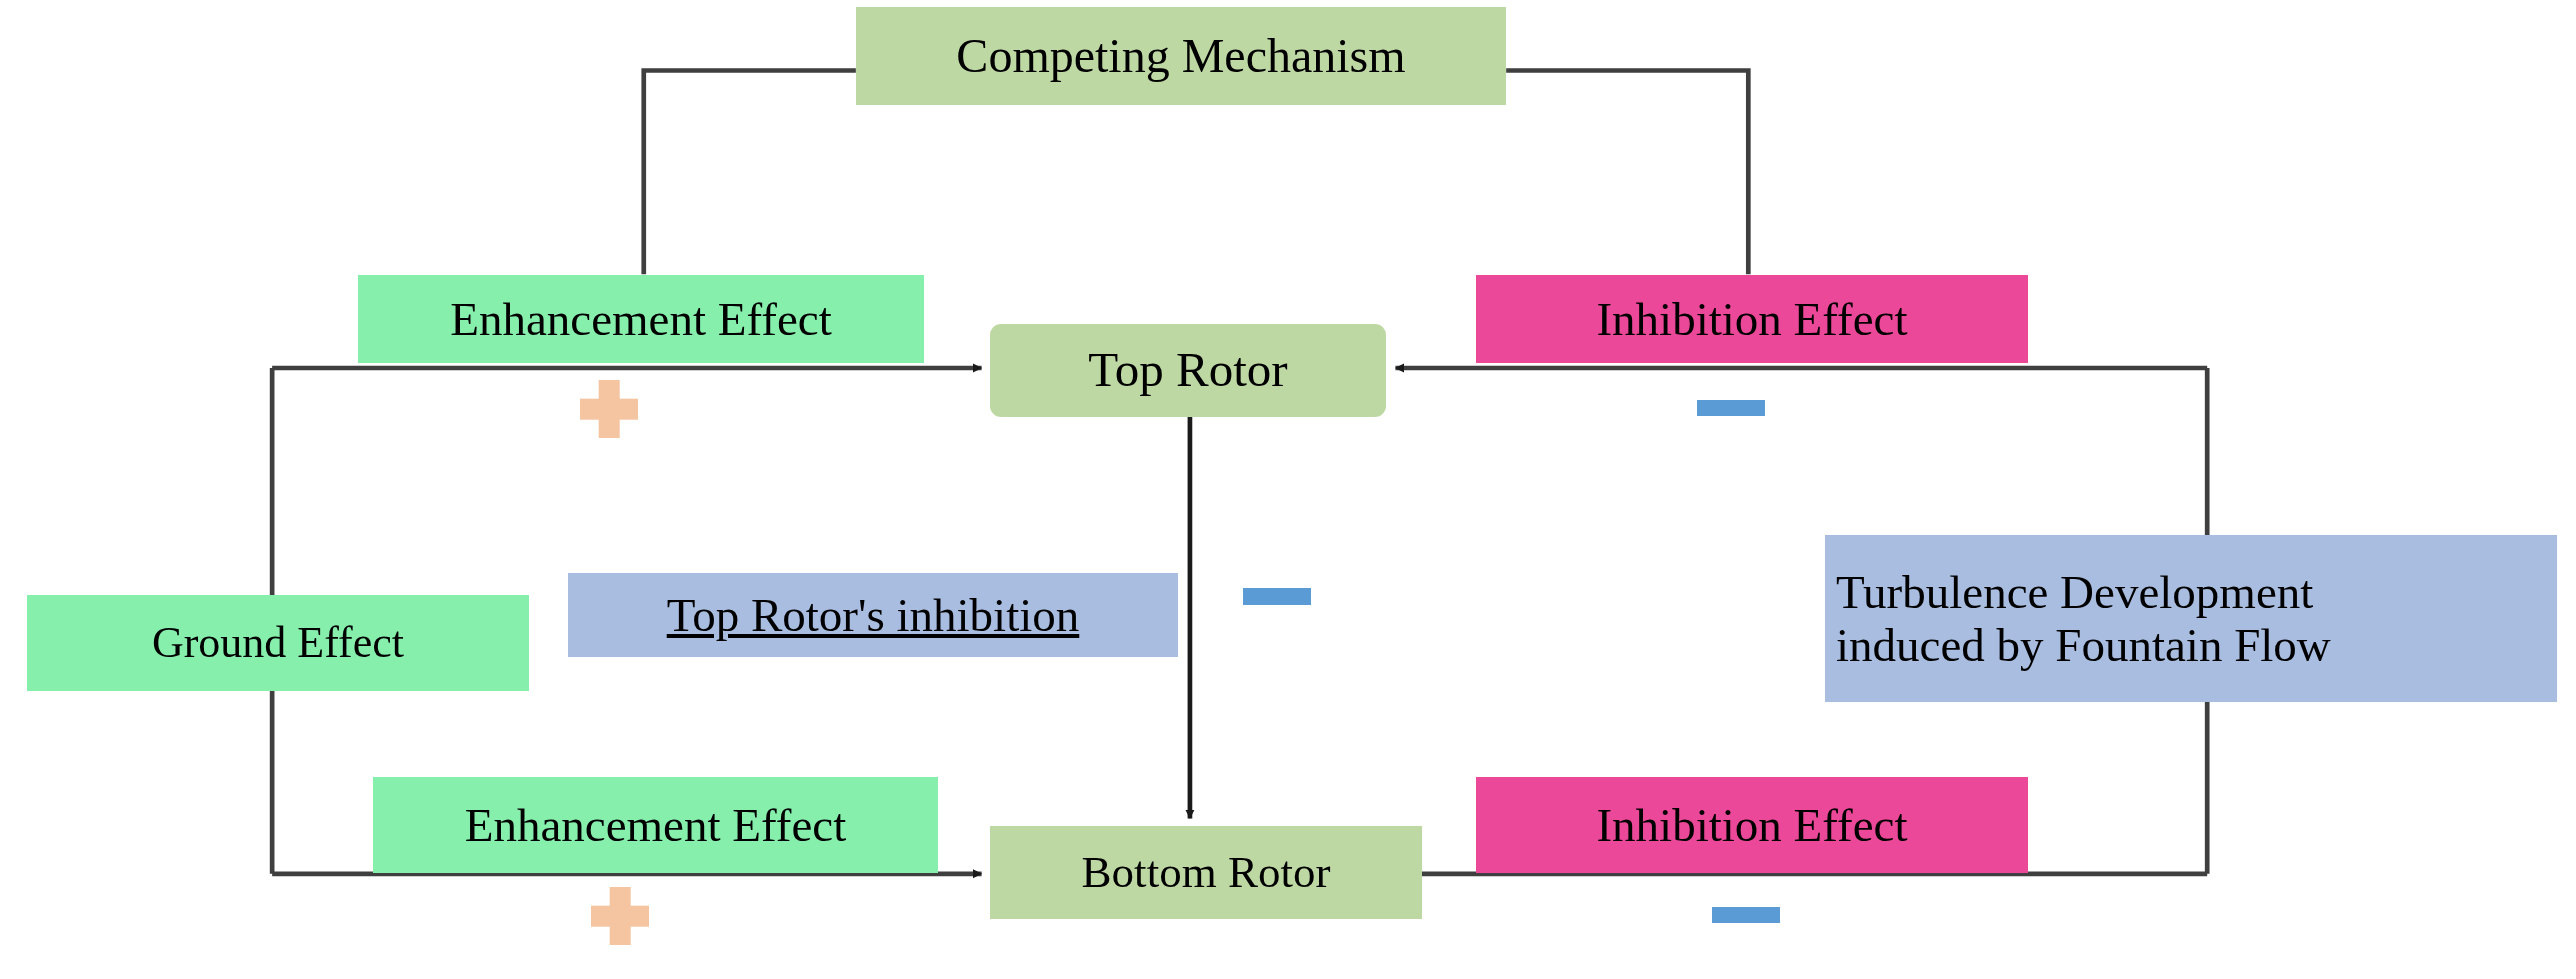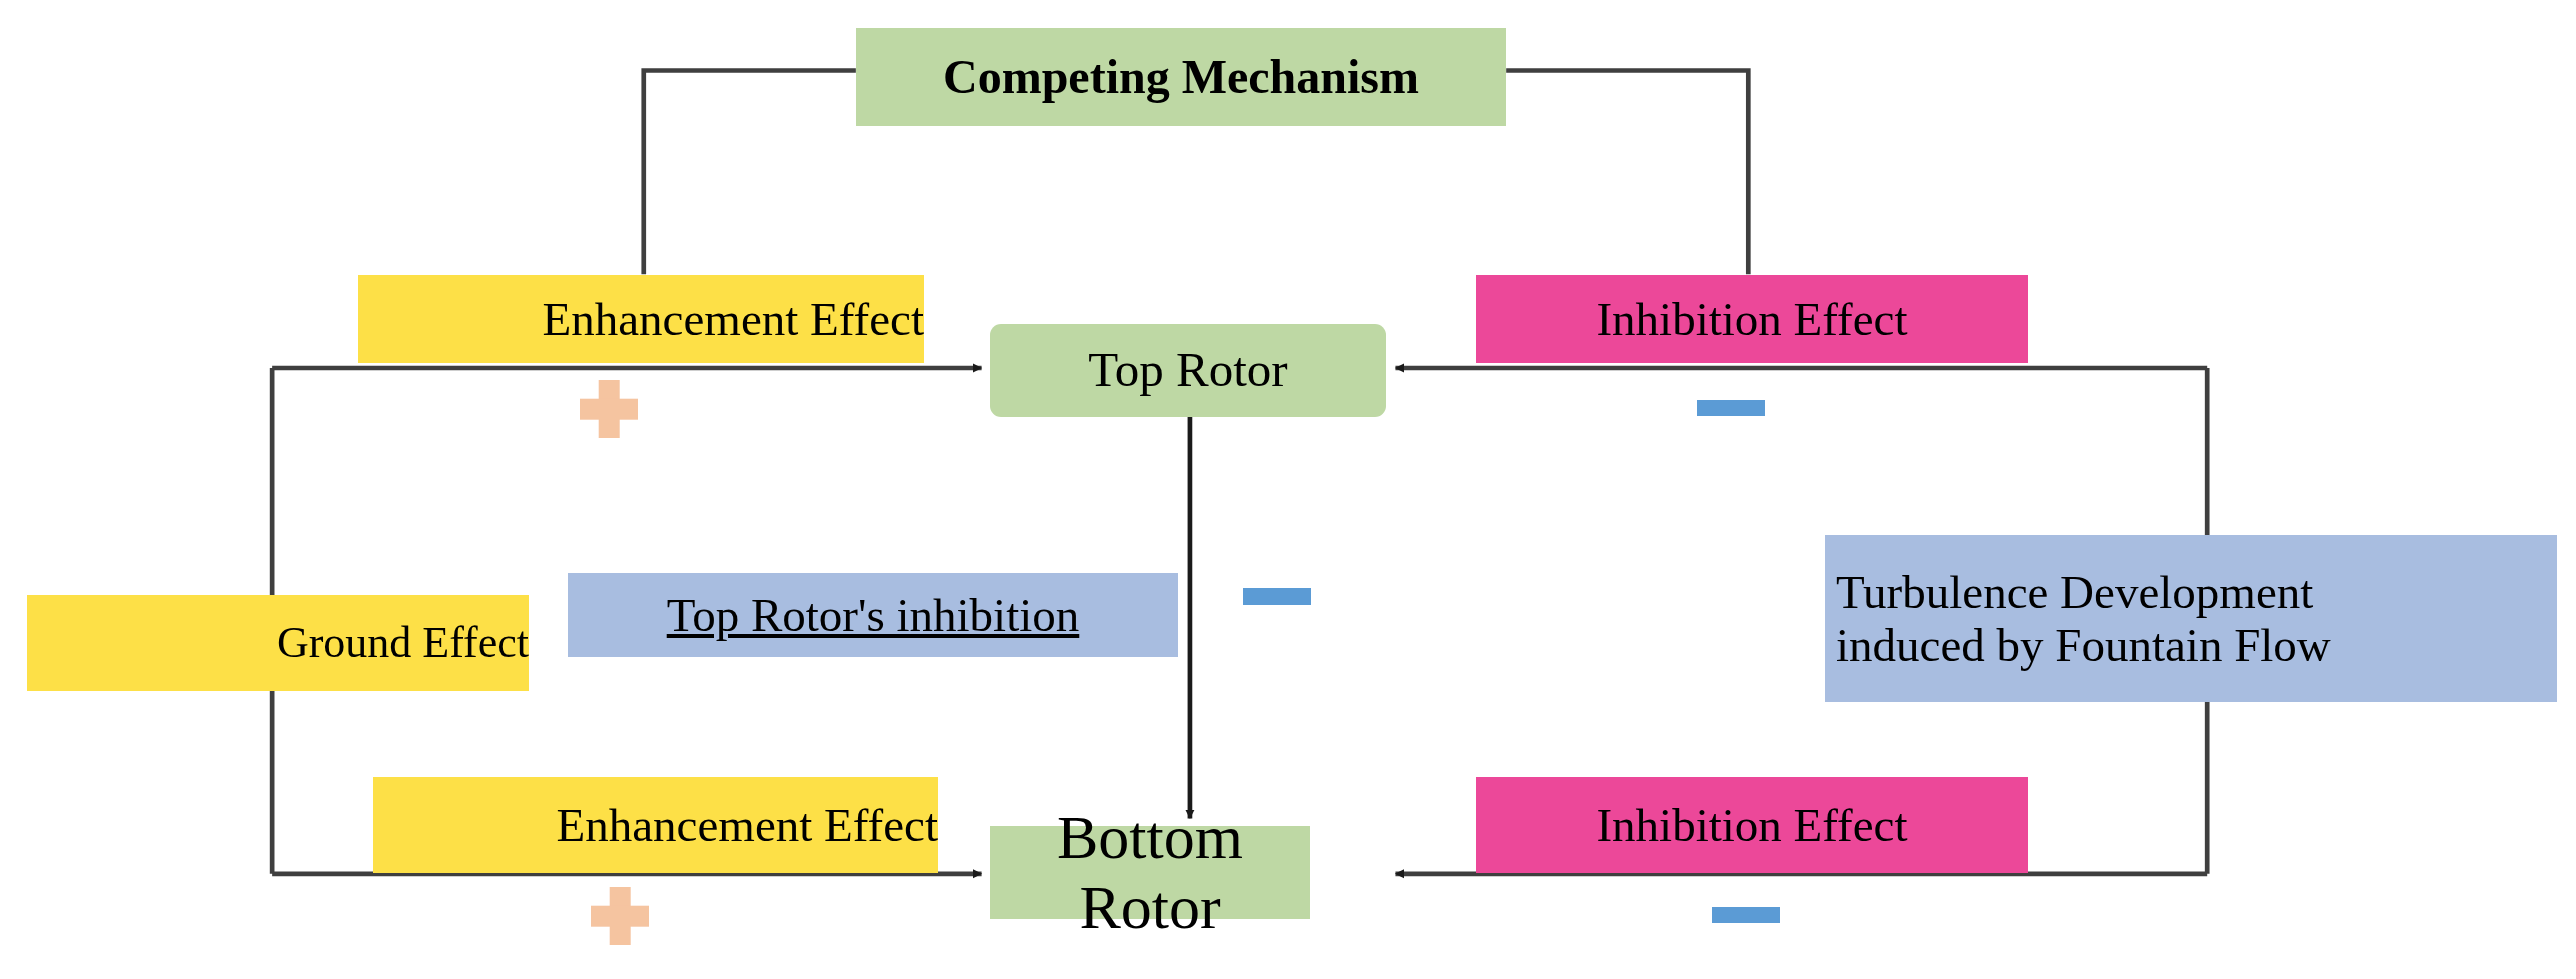--- a/index.html
+++ b/index.html
@@ -33,21 +33,21 @@
     display: flex;
     align-items: center;
     justify-content: center;
     color: #000000;
     line-height: 1.12;
     text-align: center;
     white-space: pre-line;
     z-index: 2;
   }
   .node.green   { background: #bed8a4; }
-  .node.orange  { background: #fde047; justify-content: flex-end; }
+  .node.orange  { background: #86efac; }
   .node.blue-lt { background: #ec4899; }
   .node.blue-dk { background: #a8bde0; }
 
   .sign {
     position: absolute;
     z-index: 3;
   }
   .sign.plus {
     background: transparent;
   }
@@ -98,21 +98,21 @@
       <path d="M 290,931 L 1046,931" marker-end="url(#ahead)"></path>
 
       <path d="M 2352,392 L 2352,931"></path>
       <path d="M 2352,392 L 1487,392" marker-end="url(#ahead)"></path>
       <path d="M 2352,931 L 1487,931" marker-end="url(#ahead)"></path>
 
       <path d="M 1268,444 L 1268,872" stroke="#1a1a1a" marker-end="url(#ahead)"></path>
     </g>
   </svg>
 
-  <div class="node green" style="left:856px; top:28px; width:650px; height:98px; font-size:48px;font-weight:bold;">
+  <div class="node green" style="left:856px; top:7px; width:650px; height:98px; font-size:48px;">
     <span>Competing Mechanism</span>
   </div>
 
   <div class="node orange" style="left:358px; top:275px; width:566px; height:88px; font-size:47px;">
     <span>Enhancement Effect</span>
   </div>
 
   <div class="node green" style="left:990px; top:324px; width:396px; height:93px; font-size:49px;border-radius:11px;">
     <span>Top Rotor</span>
   </div>
@@ -132,21 +132,21 @@
   <div class="node blue-dk" style="left:1825px; top:535px; width:732px; height:167px; font-size:47px;
               justify-content:flex-start; padding-left:11px; text-align:left;">
     <span>Turbulence Development
 induced by Fountain Flow</span>
   </div>
 
   <div class="node orange" style="left:373px; top:777px; width:565px; height:96px; font-size:47px;">
     <span>Enhancement Effect</span>
   </div>
 
-  <div class="node green" style="left:990px; top:826px; width:320px; height:93px; font-size:62px;">
+  <div class="node green" style="left:990px; top:826px; width:432px; height:93px; font-size:45px;">
     <span>Bottom Rotor</span>
   </div>
 
   <div class="node blue-lt" style="left:1476px; top:777px; width:552px; height:96px; font-size:47px;">
     <span>Inhibition Effect</span>
   </div>
 
   <div class="sign plus" style="left:580px; top:380px; width:58px; height:58px;"></div>
 
   <div class="sign minus" style="left:1697px; top:400px; width:68px; height:16px;"></div>

